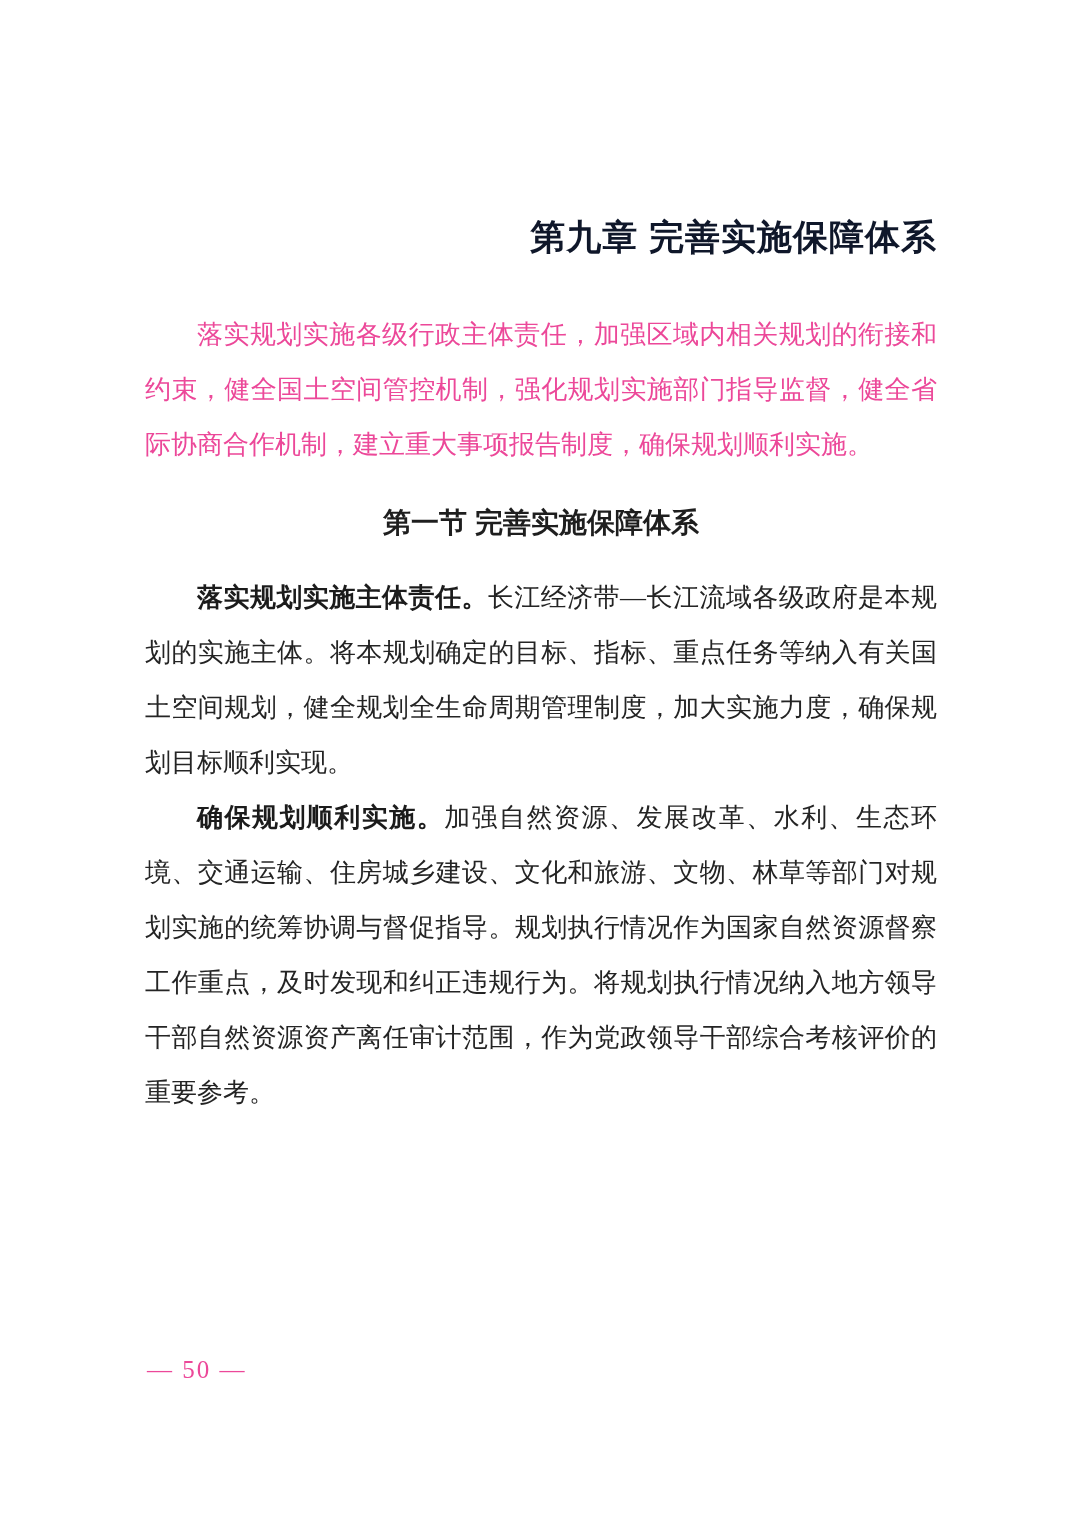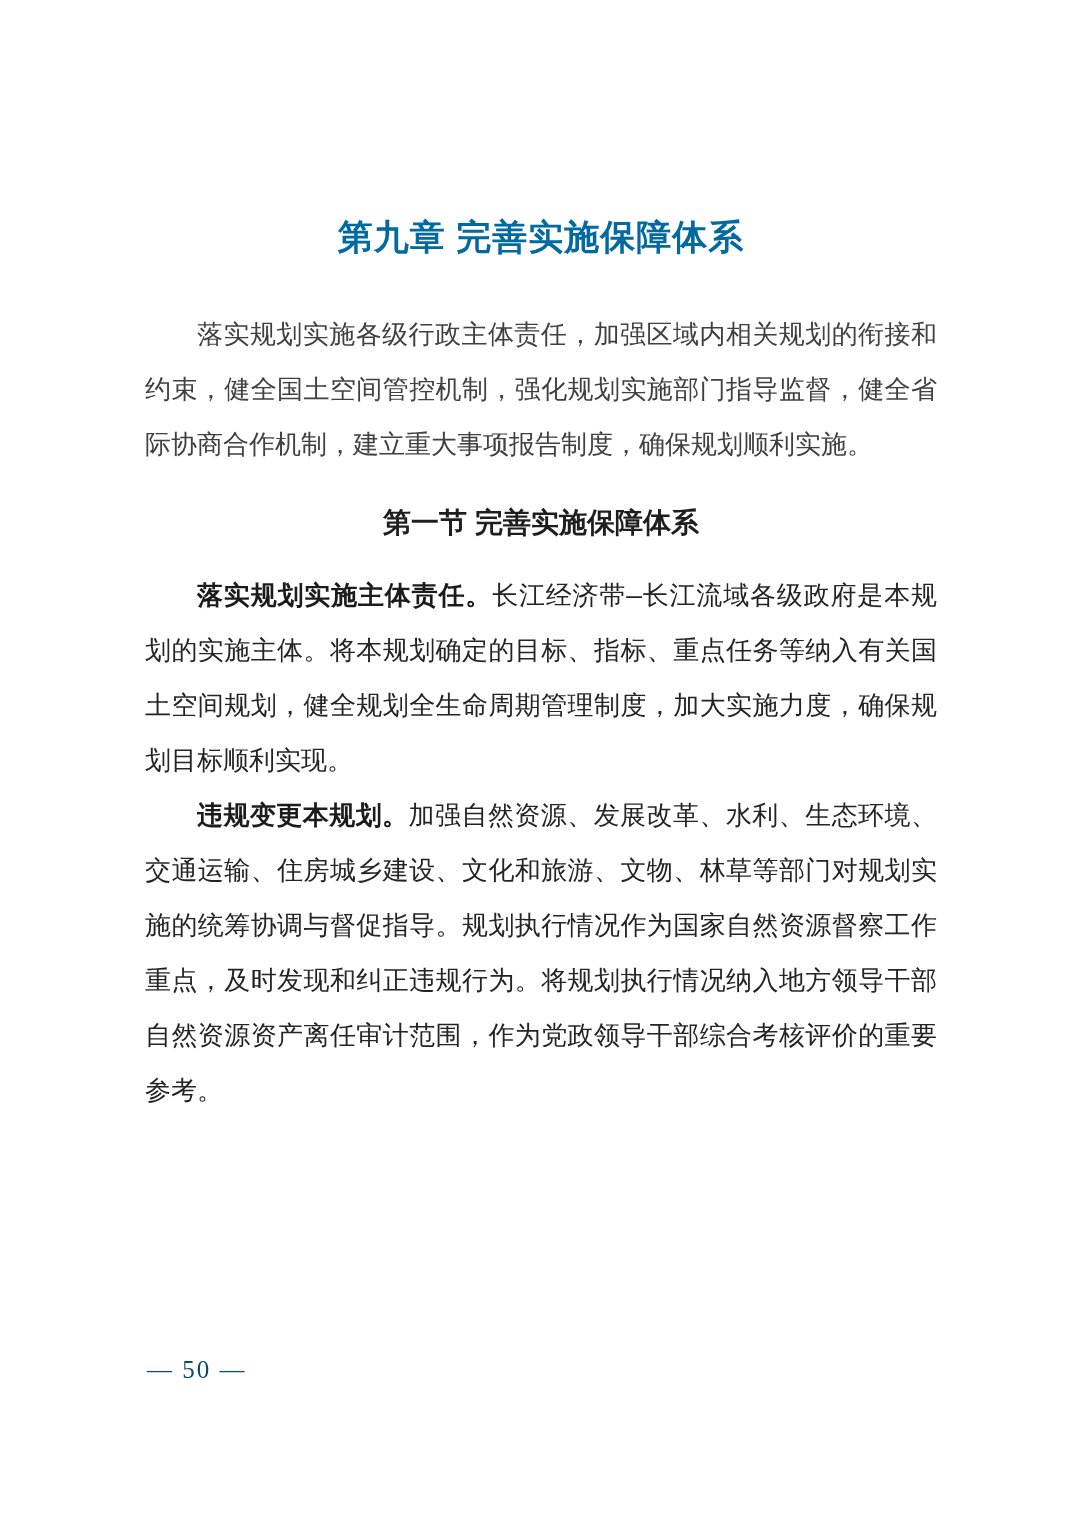--- a/index.html
+++ b/index.html
@@ -17,51 +17,50 @@
     color: #222222;
   }
   .content {
     position: absolute;
     left: 145px;
     top: 0;
     width: 792px;
   }
   .chapter-title {
     margin-top: 215px;
-    text-align: center;
+    text-align: right;
     font-family: "Liberation Sans", "DejaVu Sans", sans-serif;
     font-weight: 700;
     font-size: 35px;
     line-height: 44px;
     letter-spacing: 1px;
-    color: #0369a1;
+    color: #0f172a;
   }
   .intro {
     margin-top: 48px;
     font-size: 26px;
     line-height: 55px;
     text-align: justify;
     text-justify: inter-ideograph;
     text-align-last: left;
     text-indent: 2em;
-    color: #404040;
+    color: #ec4899;
   }
   .section-title {
     margin-top: 32px;
     margin-bottom: 0;
     text-align: center;
     font-family: "Liberation Sans", "DejaVu Sans", sans-serif;
     font-weight: 700;
     font-size: 28px;
     line-height: 38px;
     color: #1e1e1e;
   }
   .paragraphs {
     margin-top: 28px;
-    font-family: Liberation Mono, monospace;
   }
   .body-para {
     margin: 0;
     font-size: 26px;
     line-height: 55px;
     text-align: justify;
     text-justify: inter-ideograph;
     text-align-last: left;
     text-indent: 2em;
     color: #242424;
@@ -69,39 +68,39 @@
   .body-para .lead {
     font-weight: 700;
     color: #1b1b1b;
   }
   .page-footer {
     position: absolute;
     left: 147px;
     top: 1352px;
     font-size: 25px;
     line-height: 36px;
-    color: #0c4a6e;
+    color: #ec4899;
     letter-spacing: 2px;
   }
 </style>
 </head>
 <body>
 
 <div class="page">
   <div class="content">
 
     <h1 class="chapter-title">第九章 完善实施保障体系</h1>
 
     <p class="intro">落实规划实施各级行政主体责任，加强区域内相关规划的衔接和约束，健全国土空间管控机制，强化规划实施部门指导监督，健全省际协商合作机制，建立重大事项报告制度，确保规划顺利实施。</p>
 
     <h2 class="section-title">第一节 完善实施保障体系</h2>
 
     <div class="paragraphs">
   <p class="body-para"><span class="lead">落实规划实施主体责任。</span><span>长江经济带—长江流域各级政府是本规划的实施主体。将本规划确定的目标、指标、重点任务等纳入有关国土空间规划，健全规划全生命周期管理制度，加大实施力度，确保规划目标顺利实现。</span></p>
 
-  <p class="body-para"><span class="lead">违规变更本规划。</span><span>加强自然资源、发展改革、水利、生态环境、交通运输、住房城乡建设、文化和旅游、文物、林草等部门对规划实施的统筹协调与督促指导。规划执行情况作为国家自然资源督察工作重点，及时发现和纠正违规行为。将规划执行情况纳入地方领导干部自然资源资产离任审计范围，作为党政领导干部综合考核评价的重要参考。</span></p>
+  <p class="body-para"><span class="lead">确保规划顺利实施。</span><span>加强自然资源、发展改革、水利、生态环境、交通运输、住房城乡建设、文化和旅游、文物、林草等部门对规划实施的统筹协调与督促指导。规划执行情况作为国家自然资源督察工作重点，及时发现和纠正违规行为。将规划执行情况纳入地方领导干部自然资源资产离任审计范围，作为党政领导干部综合考核评价的重要参考。</span></p>
 
 </div>
 
   </div>
 
   <div class="page-footer">— 50 —</div>
 </div>
 
 </body></html>

